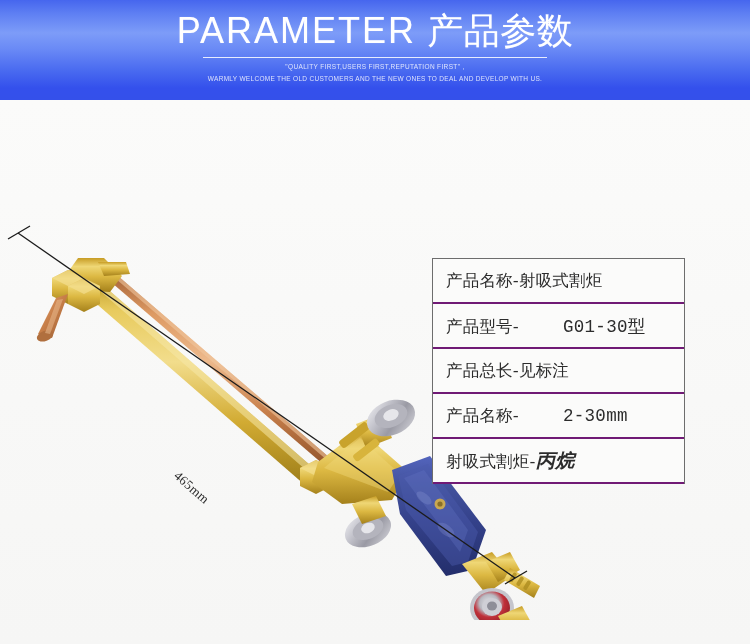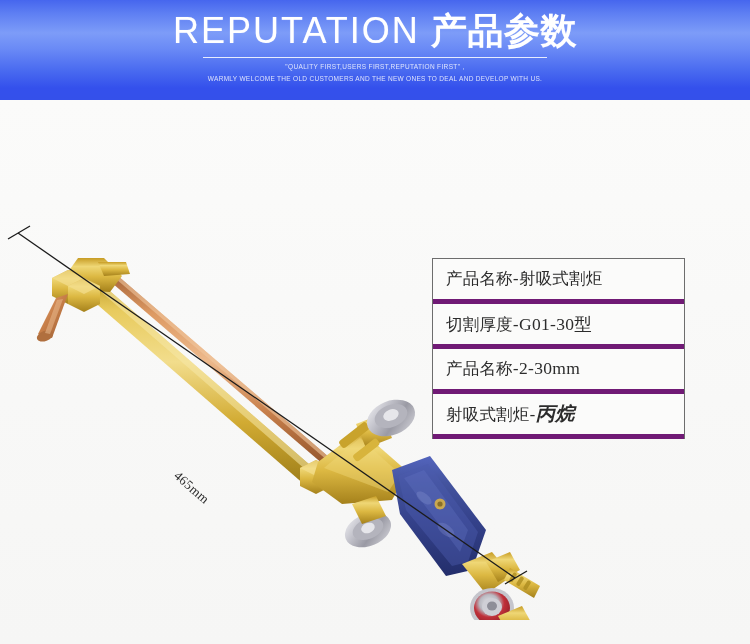--- a/index.html
+++ b/index.html
@@ -60,21 +60,21 @@
     white-space: nowrap;
     text-shadow: 0 0 1px rgba(255,255,255,0.35);
   }
   .banner-title .en {
     font-family: "Liberation Sans", "DejaVu Sans", sans-serif;
     font-weight: 300;
     letter-spacing: 2px;
   }
   .banner-title .cn {
     font-family: "DejaVu Sans", "Liberation Sans", sans-serif;
-    font-weight: 700;
+    font-weight: 400;
     letter-spacing: 0.5px;
     text-align: right;
   }
   .banner-rule {
     position: absolute;
     left: 203px;
     top: 57px;
     width: 344px;
     height: 1px;
     background: rgba(255,255,255,0.85);
@@ -135,55 +135,56 @@
     left: 432px;
     top: 158px;
     width: 253px;
     border: 1px solid #6d6d6d;
     border-bottom: none;
     background: #fbfbfa;
     box-sizing: border-box;
   }
   .spec-row {
     height: 45px;
-    border-bottom: 5px solid #701a75;
+    border-bottom: 2px solid #701a75;
     display: flex;
     align-items: center;
     padding-left: 13px;
     box-sizing: border-box;
   }
   .spec-text {
     font-family: "DejaVu Sans", "Liberation Sans", sans-serif;
     font-size: 16.5px;
     color: #2c2c2c;
     letter-spacing: 0.2px;
     white-space: nowrap;
     font-weight: 400;
   }
   .spec-text .emph {
     font-size: 19px;
     font-weight: 700;
     letter-spacing: 0.5px;
     font-style: italic;
   }
   .spec-text .model {
-    font-family: Liberation Serif, serif;
+    font-family: Liberation Mono, monospace;
     font-size: 17.5px;
     letter-spacing: 0.3px;
+    margin-left: 44px;
   }
 </style>
 </head>
 <body>
 
 <div id="page">
 
   <div class="banner">
     <div class="banner-inner">
       <div class="banner-title">
-        <span class="en">REPUTATION</span><span>&nbsp;</span><span class="cn">产品参数</span>
+        <span class="en">PARAMETER</span><span>&nbsp;</span><span class="cn">产品参数</span>
       </div>
       <div class="banner-rule"></div>
       <div class="banner-sub">
         <span>"QUALITY FIRST,USERS FIRST,REPUTATION FIRST" ,</span>
         <span class="line2">WARMLY WELCOME THE OLD CUSTOMERS AND THE NEW ONES TO DEAL AND DEVELOP WITH US.</span>
       </div>
     </div>
   </div>
 
   <div class="content">
@@ -351,23 +352,26 @@
 
     <div class="dim-label">465mm</div>
 
     <div class="spec-table">
 
       <div class="spec-row">
         <span class="spec-text"><span>产品名称</span><span>-</span><span>射吸式割炬</span></span>
       </div>
 
       <div class="spec-row">
-        <span class="spec-text"><span>切割厚度</span><span>-</span><span class="model">G01-30型</span></span>
-      </div>
-
+        <span class="spec-text"><span>产品型号</span><span>-</span><span class="model">G01-30型</span></span>
+      </div>
+
+      <div class="spec-row">
+        <span class="spec-text"><span>产品总长</span><span>-</span><span>见标注</span></span>
+      </div>
 
       <div class="spec-row">
         <span class="spec-text"><span>产品名称</span><span>-</span><span class="model">2-30mm</span></span>
       </div>
 
       <div class="spec-row">
         <span class="spec-text"><span>射吸式割炬</span><span>-</span><span class="emph">丙烷</span></span>
       </div>
 
     </div>

